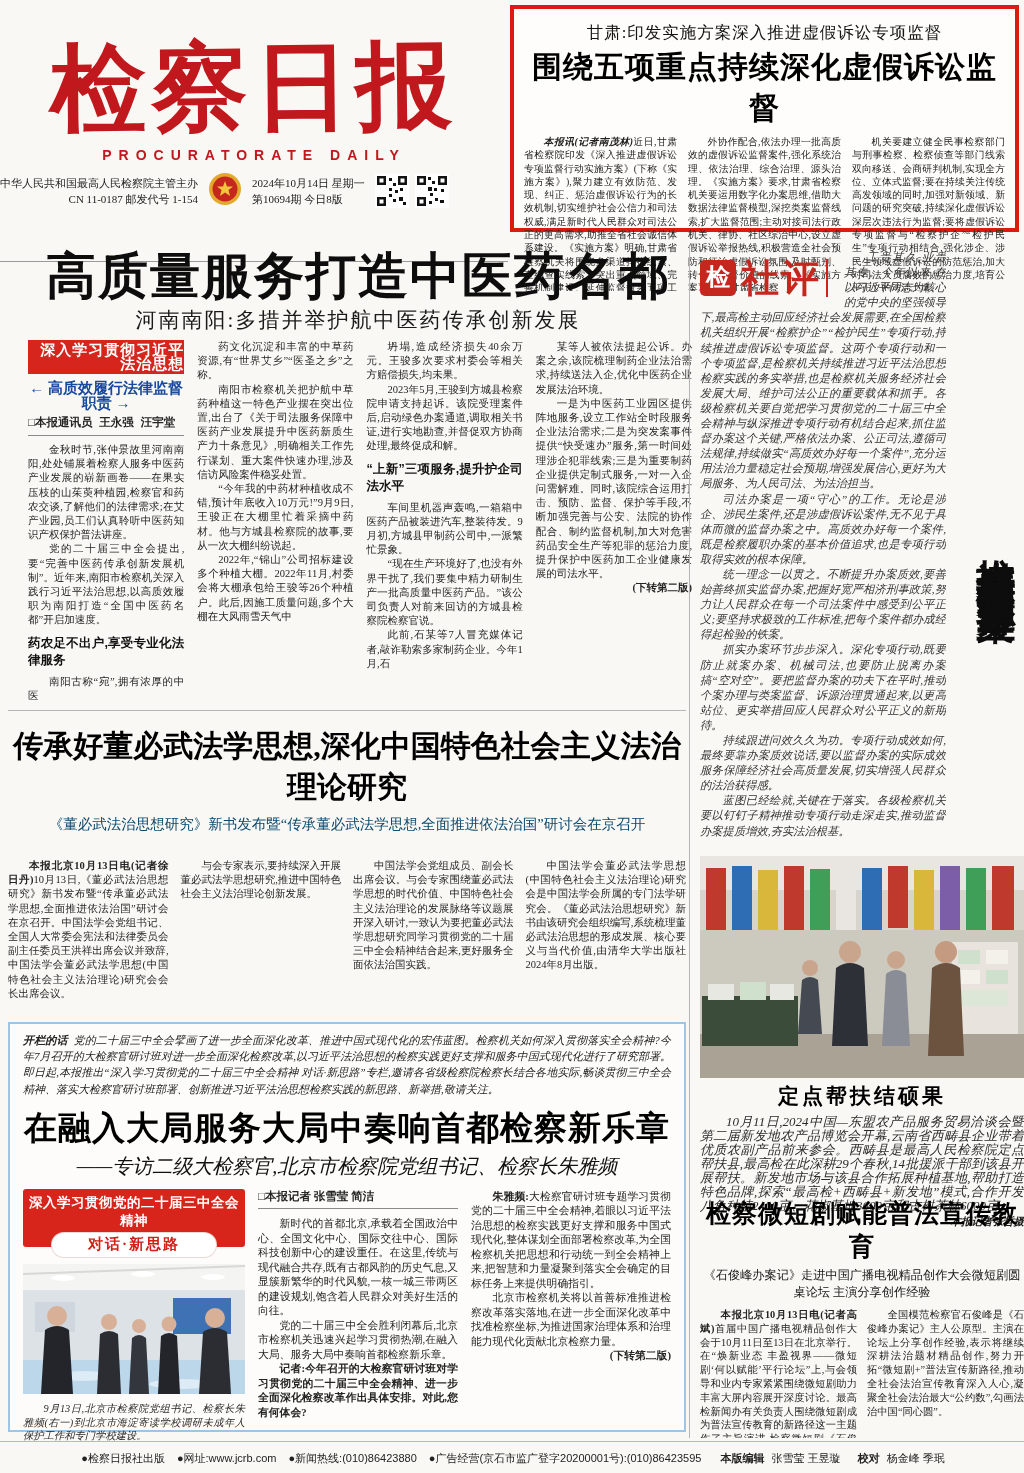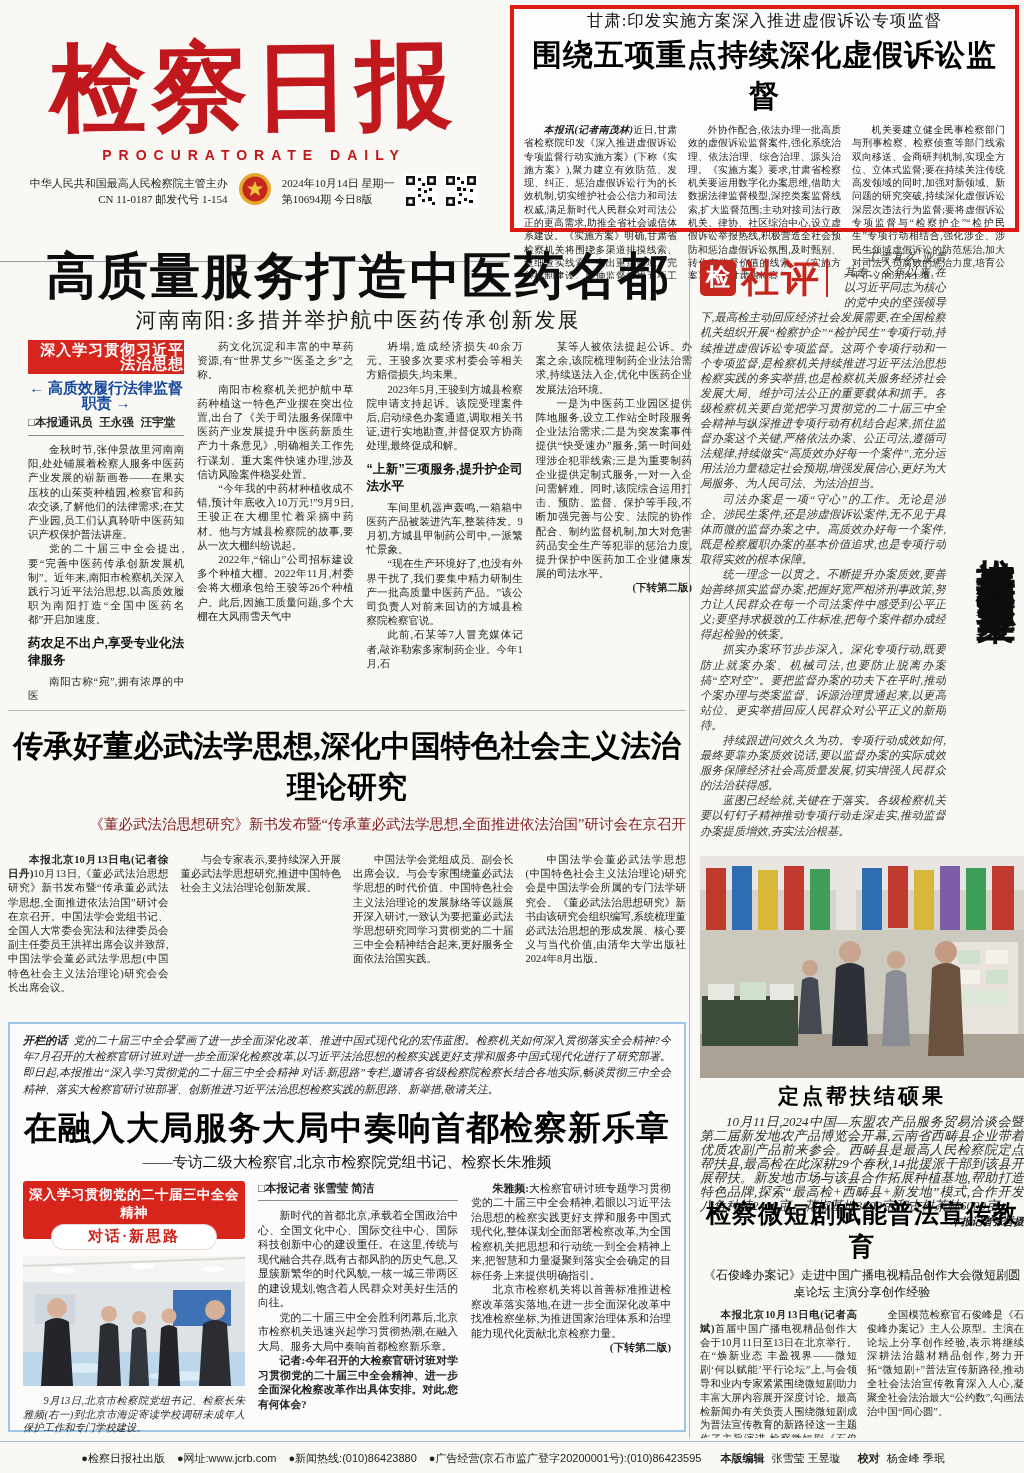--- a/index.html
+++ b/index.html
@@ -3,28 +3,28 @@
 <meta charset="utf-8">
 <style>
   * { margin:0; padding:0; box-sizing:border-box; }
   html,body { width:1024px; height:1473px; }
   body { position:relative; background:#faf8f4; font-family:"Liberation Serif", serif; color:#1c1c1c; overflow:hidden; }
 
   
   #masthead { position:absolute; left:0; top:0; width:508px; height:249px; border-bottom:1px solid #9a9a9a;margin-top:13px; }
   .paper-title { text-align:center; font-family:"DejaVu Serif", serif; font-weight:bold; color:#c0181c; font-size:96px; line-height:1.25; letter-spacing:6px; margin-top:14px; transform:rotate(-0.6deg); }
   .paper-en { text-align:center; color:#c0181c; font-family:"Liberation Sans", sans-serif; font-weight:bold; font-size:14px; letter-spacing:7px; margin-top:0px; }
-  .pub-row { margin-top:9px; display:flex; justify-content:center; align-items:center; gap:10px; font-size:11px; line-height:16px; color:#222; }
+  .pub-row { margin-top:9px; display:flex; align-items:center; gap:10px; font-size:11px; line-height:16px; color:#222; }
   .pub-left { text-align:right; }
   .pub-mid { text-align:left; }
   .qrs { display:flex; gap:6px; }
   .qr { width:34px; height:34px; background:#fff; }
 
   
-  #topbox { position:absolute; left:510px; top:5px; width:509px; height:227px; border:4px solid #dd1a12; background:#fefdfb; padding:1px 10px 4px; }
+  #topbox { position:absolute; left:510px; top:5px; width:509px; height:227px; border:4px solid #dd1a12; background:#fefdfb; padding:13px 10px 4px; }
   .tb-kicker { text-align:center; font-size:16.5px; letter-spacing:1px; color:#141414; }
   .tb-headline { text-align:center; font-size:30px; font-weight:900; letter-spacing:1px; margin:3px 0 6px; color:#000; }
   .tb-cols { display:flex; gap:11px; height:156px; overflow:hidden; }
   .tb-col { flex:1; font-size:9.8px; line-height:13.3px; text-align:justify; color:#222; }
   .tb-col p { text-indent:2em; }
   .tb-col b { font-style:italic; }
 
   
   #main-headline { position:absolute; left:20px; top:243px; width:676px; text-align:center; font-family:"Liberation Sans", sans-serif; font-weight:900; font-size:50px; letter-spacing:2px; color:#0d0d0d; }
   #main-subhead { position:absolute; left:20px; top:306px; width:676px; text-align:center; font-size:21px; letter-spacing:2px; color:#1a1a1a; }
@@ -61,31 +61,31 @@
   .dr-headline { text-align:center; font-size:25px; font-weight:900; letter-spacing:1px; color:#000; }
   .dr-subhead { text-align:center; font-size:12.2px; margin:4px 0 7px; color:#151515; }
   .dr-cols { display:flex; gap:10px; height:174px; overflow:hidden; }
   .dr-col { flex:1; font-size:10.3px; line-height:13.8px; text-align:justify; color:#242424; }
   .dr-col p { text-indent:2em; }
 
   
   .hrule-top { position:absolute; left:8px; top:710px; width:678px; height:1px; background:#b5b5b5; }
   #dongbiwu { position:absolute; left:8px; top:714px; width:678px; height:302px; }
   .db-headline { text-align:center; font-size:30px; font-weight:900; letter-spacing:0px; margin-top:12px; color:#000; }
-  .db-subhead { text-align:right; font-size:14.5px; margin:7px 0 19px; color:#7f1d1d; }
+  .db-subhead { text-align:center; font-size:14.5px; margin:7px 0 25px; color:#0c4a6e; }
   .db-cols { display:flex; gap:12px; height:212px; overflow:hidden; }
   .db-col { flex:1; font-size:10.5px; line-height:14.2px; text-align:justify; color:#242424; }
   .db-col p { text-indent:2em; }
 
   
   #dialogue { position:absolute; left:8px; top:1022px; width:678px; height:410px; border:2px solid #9cc6e8; background:#fdfcfa; padding:8px 13px 6px; }
   .dlg-intro { font-style:italic; font-size:11px; line-height:16.2px; text-align:justify; color:#222; }
   .dlg-intro b { font-style:italic; }
   .dlg-headline { text-align:center; font-family:"DejaVu Serif", serif; font-size:33px; font-weight:900; letter-spacing:1px; margin:9px 0 2px; color:#000; }
-  .dlg-subhead { text-align:center; font-size:15px; margin-bottom:9px; color:#111; }
+  .dlg-subhead { text-align:center; font-size:20px; margin-bottom:9px; color:#111;font-style:italic; }
   .dlg-content { display:flex; gap:13px; height:252px; overflow:hidden; }
   .dlg-media { width:222px; flex:none; }
   .dlg-banner { background:#d8251c; color:#fff; text-align:center; font-weight:bold; font-size:13.5px; letter-spacing:0.5px; padding:5px 2px 17px; border-radius:3px; }
   .dlg-pill { width:164px; margin:-14px auto 7px; background:#fff; border-radius:14px; color:#cf2118; font-weight:900; font-size:15px; letter-spacing:2px; text-align:center; padding:2px 0 3px; position:relative; box-shadow:0 0 0 1px #e8d9d4; }
   .dlg-caption { font-style:italic; font-size:10.3px; line-height:13.8px; text-align:justify; margin-top:4px; color:#2a2a2a; text-indent:2em; }
   .dlg-col { flex:1; font-size:10.8px; line-height:14.5px; text-align:justify; color:#242424; }
   .dlg-col p { text-indent:2em; }
   .dlg-byline { font-weight:bold; font-size:11.5px; border-bottom:1px solid #8a8a8a; padding-bottom:5px; margin-bottom:7px; }
   .q { font-weight:bold; }
 

